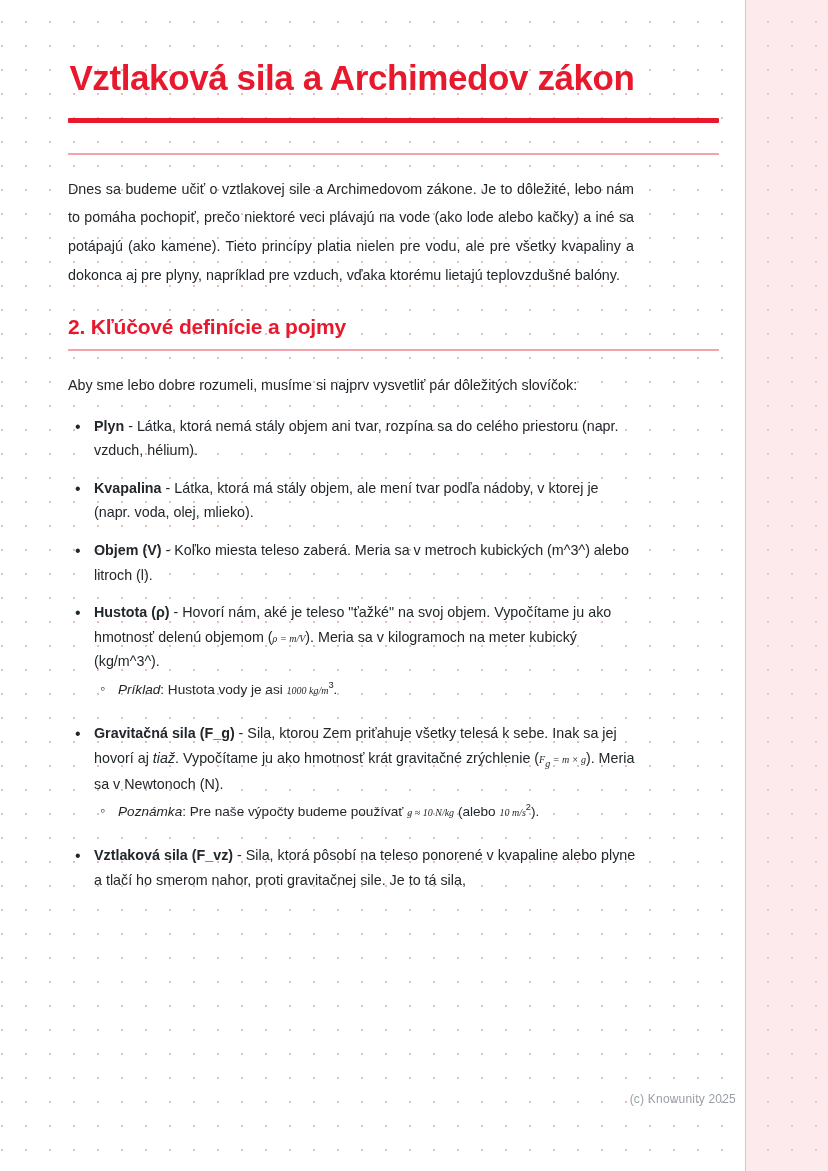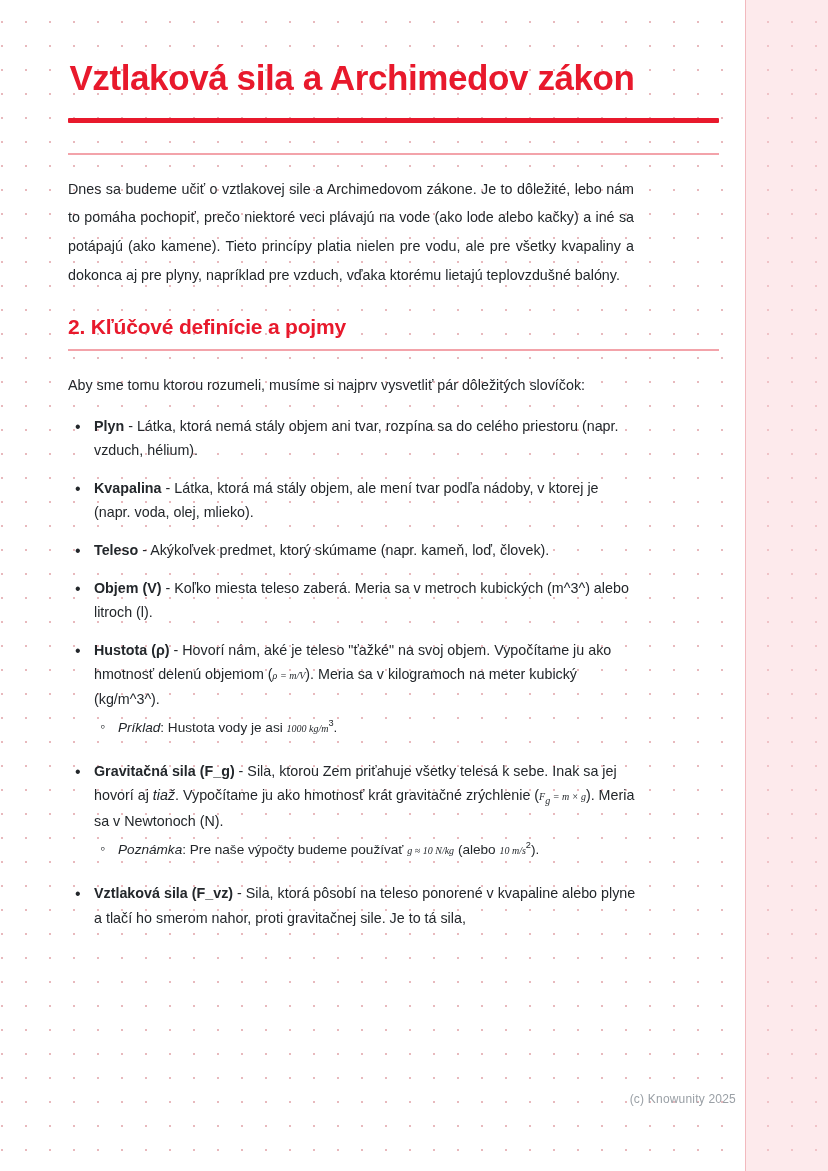--- a/index.html
+++ b/index.html
@@ -169,35 +169,32 @@
     <div class="title-rule"></div>
 
     <div class="section sec1">
       <div class="sec-rule"></div>
       <p class="para">Dnes sa budeme učiť o vztlakovej sile a Archimedovom zákone. Je to dôležité, lebo nám to pomáha pochopiť, prečo niektoré veci plávajú na vode (ako lode alebo kačky) a iné sa potápajú (ako kamene). Tieto princípy platia nielen pre vodu, ale pre všetky kvapaliny a dokonca aj pre plyny, napríklad pre vzduch, vďaka ktorému lietajú teplovzdušné balóny.</p>
     </div>
 
     <div class="section sec2">
       <h2 class="sec-title">2. Kľúčové definície a pojmy</h2>
       <div class="sec-rule"></div>
-      <p class="para">Aby sme tomu ktorou rozumeli, musíme si najprv vysvetliť pár dôležitých slovíčok:</p>
+      <p class="para">Aby sme lebo dobre rozumeli, musíme si najprv vysvetliť pár dôležitých slovíčok:</p>
 
       <ul class="bullets">
 
         <li>
           <b>Plyn</b><span> - Látka, ktorá nemá stály objem ani tvar, rozpína sa do celého priestoru (napr. vzduch, hélium).</span>
         </li>
 
         <li>
           <b>Kvapalina</b><span> - Látka, ktorá má stály objem, ale mení tvar podľa nádoby, v ktorej je (napr. voda, olej, mlieko).</span>
         </li>
 
-        <li>
-          <b>Teleso</b><span> - Akýkoľvek predmet, ktorý skúmame (napr. kameň, loď, človek).</span>
-        </li>
 
         <li>
           <b>Objem (V)</b><span> - Koľko miesta teleso zaberá. Meria sa v metroch kubických (m^3^) alebo litroch (l).</span>
         </li>
 
         <li>
           <b>Hustota (ρ)</b><span> - Hovorí nám, aké je teleso "ťažké" na svoj objem. Vypočítame ju ako hmotnosť delenú objemom (</span><span class="math">ρ = m/V</span><span>). Meria sa v kilogramoch na meter kubický (kg/m^3^).</span>
           <ul class="sub">
             <li>
               <i>Príklad</i><span>: Hustota vody je asi </span><span class="math up">1000 kg/m</span><sup>3</sup><span>.</span>

